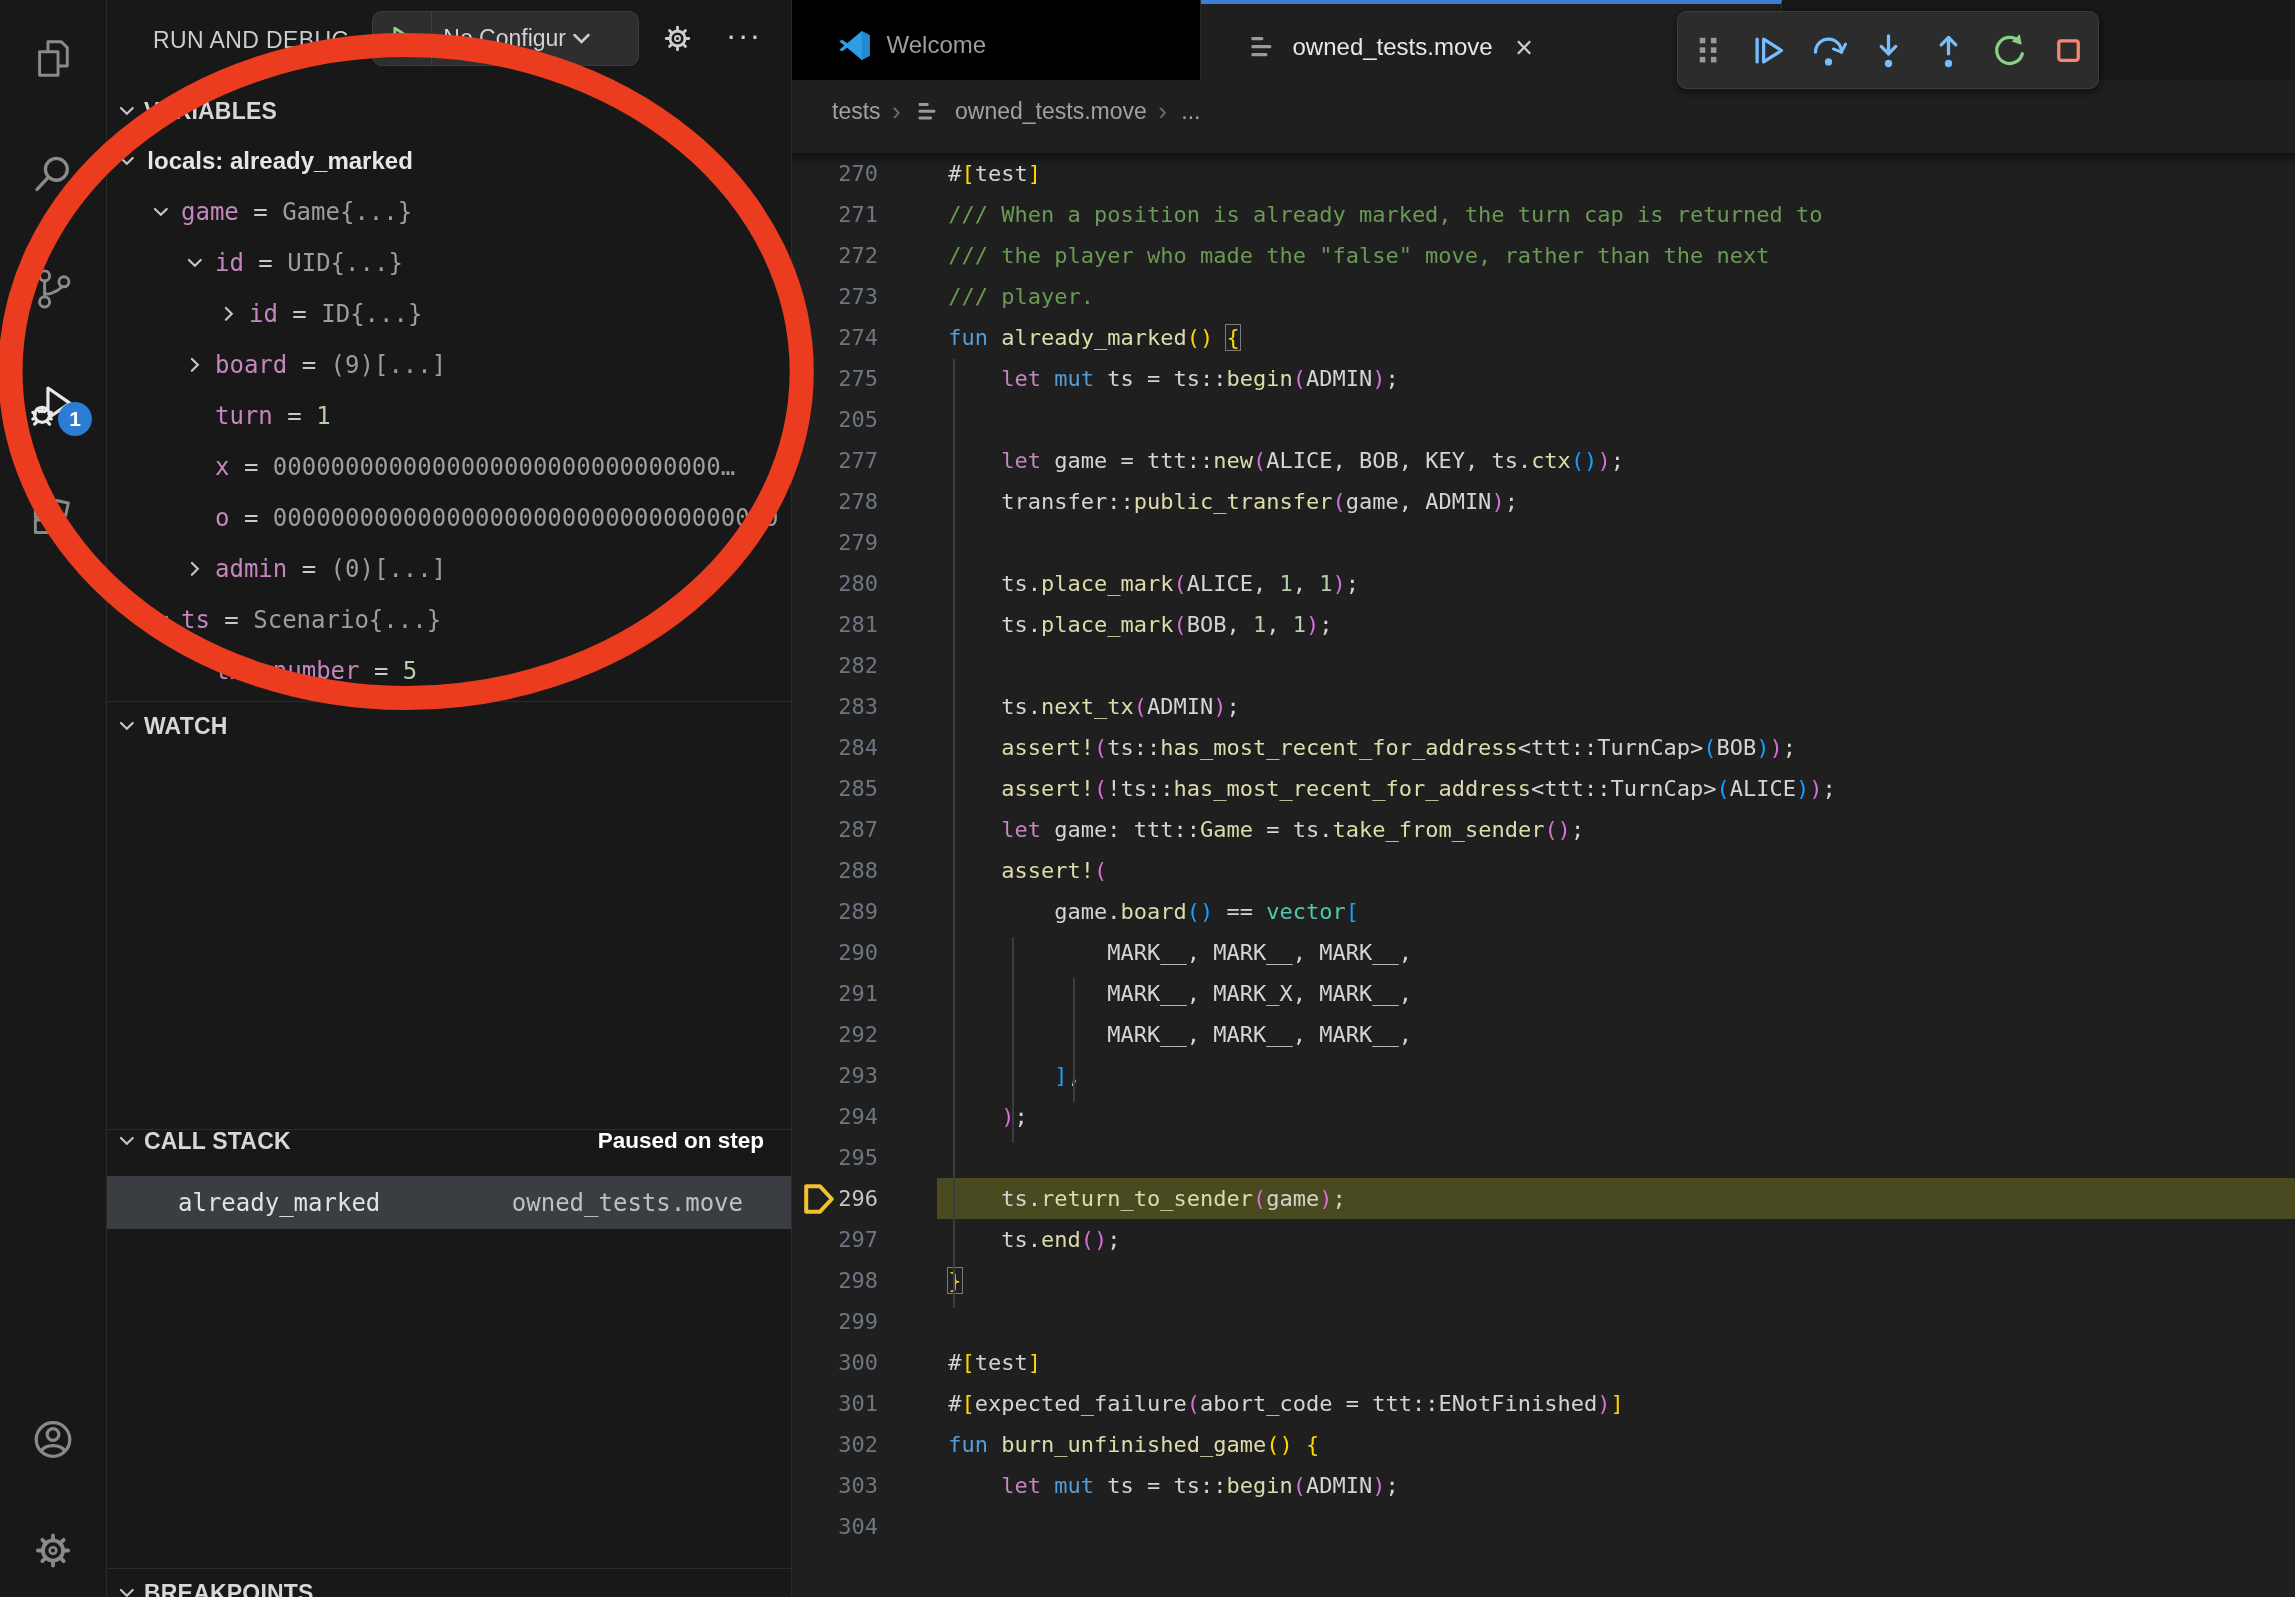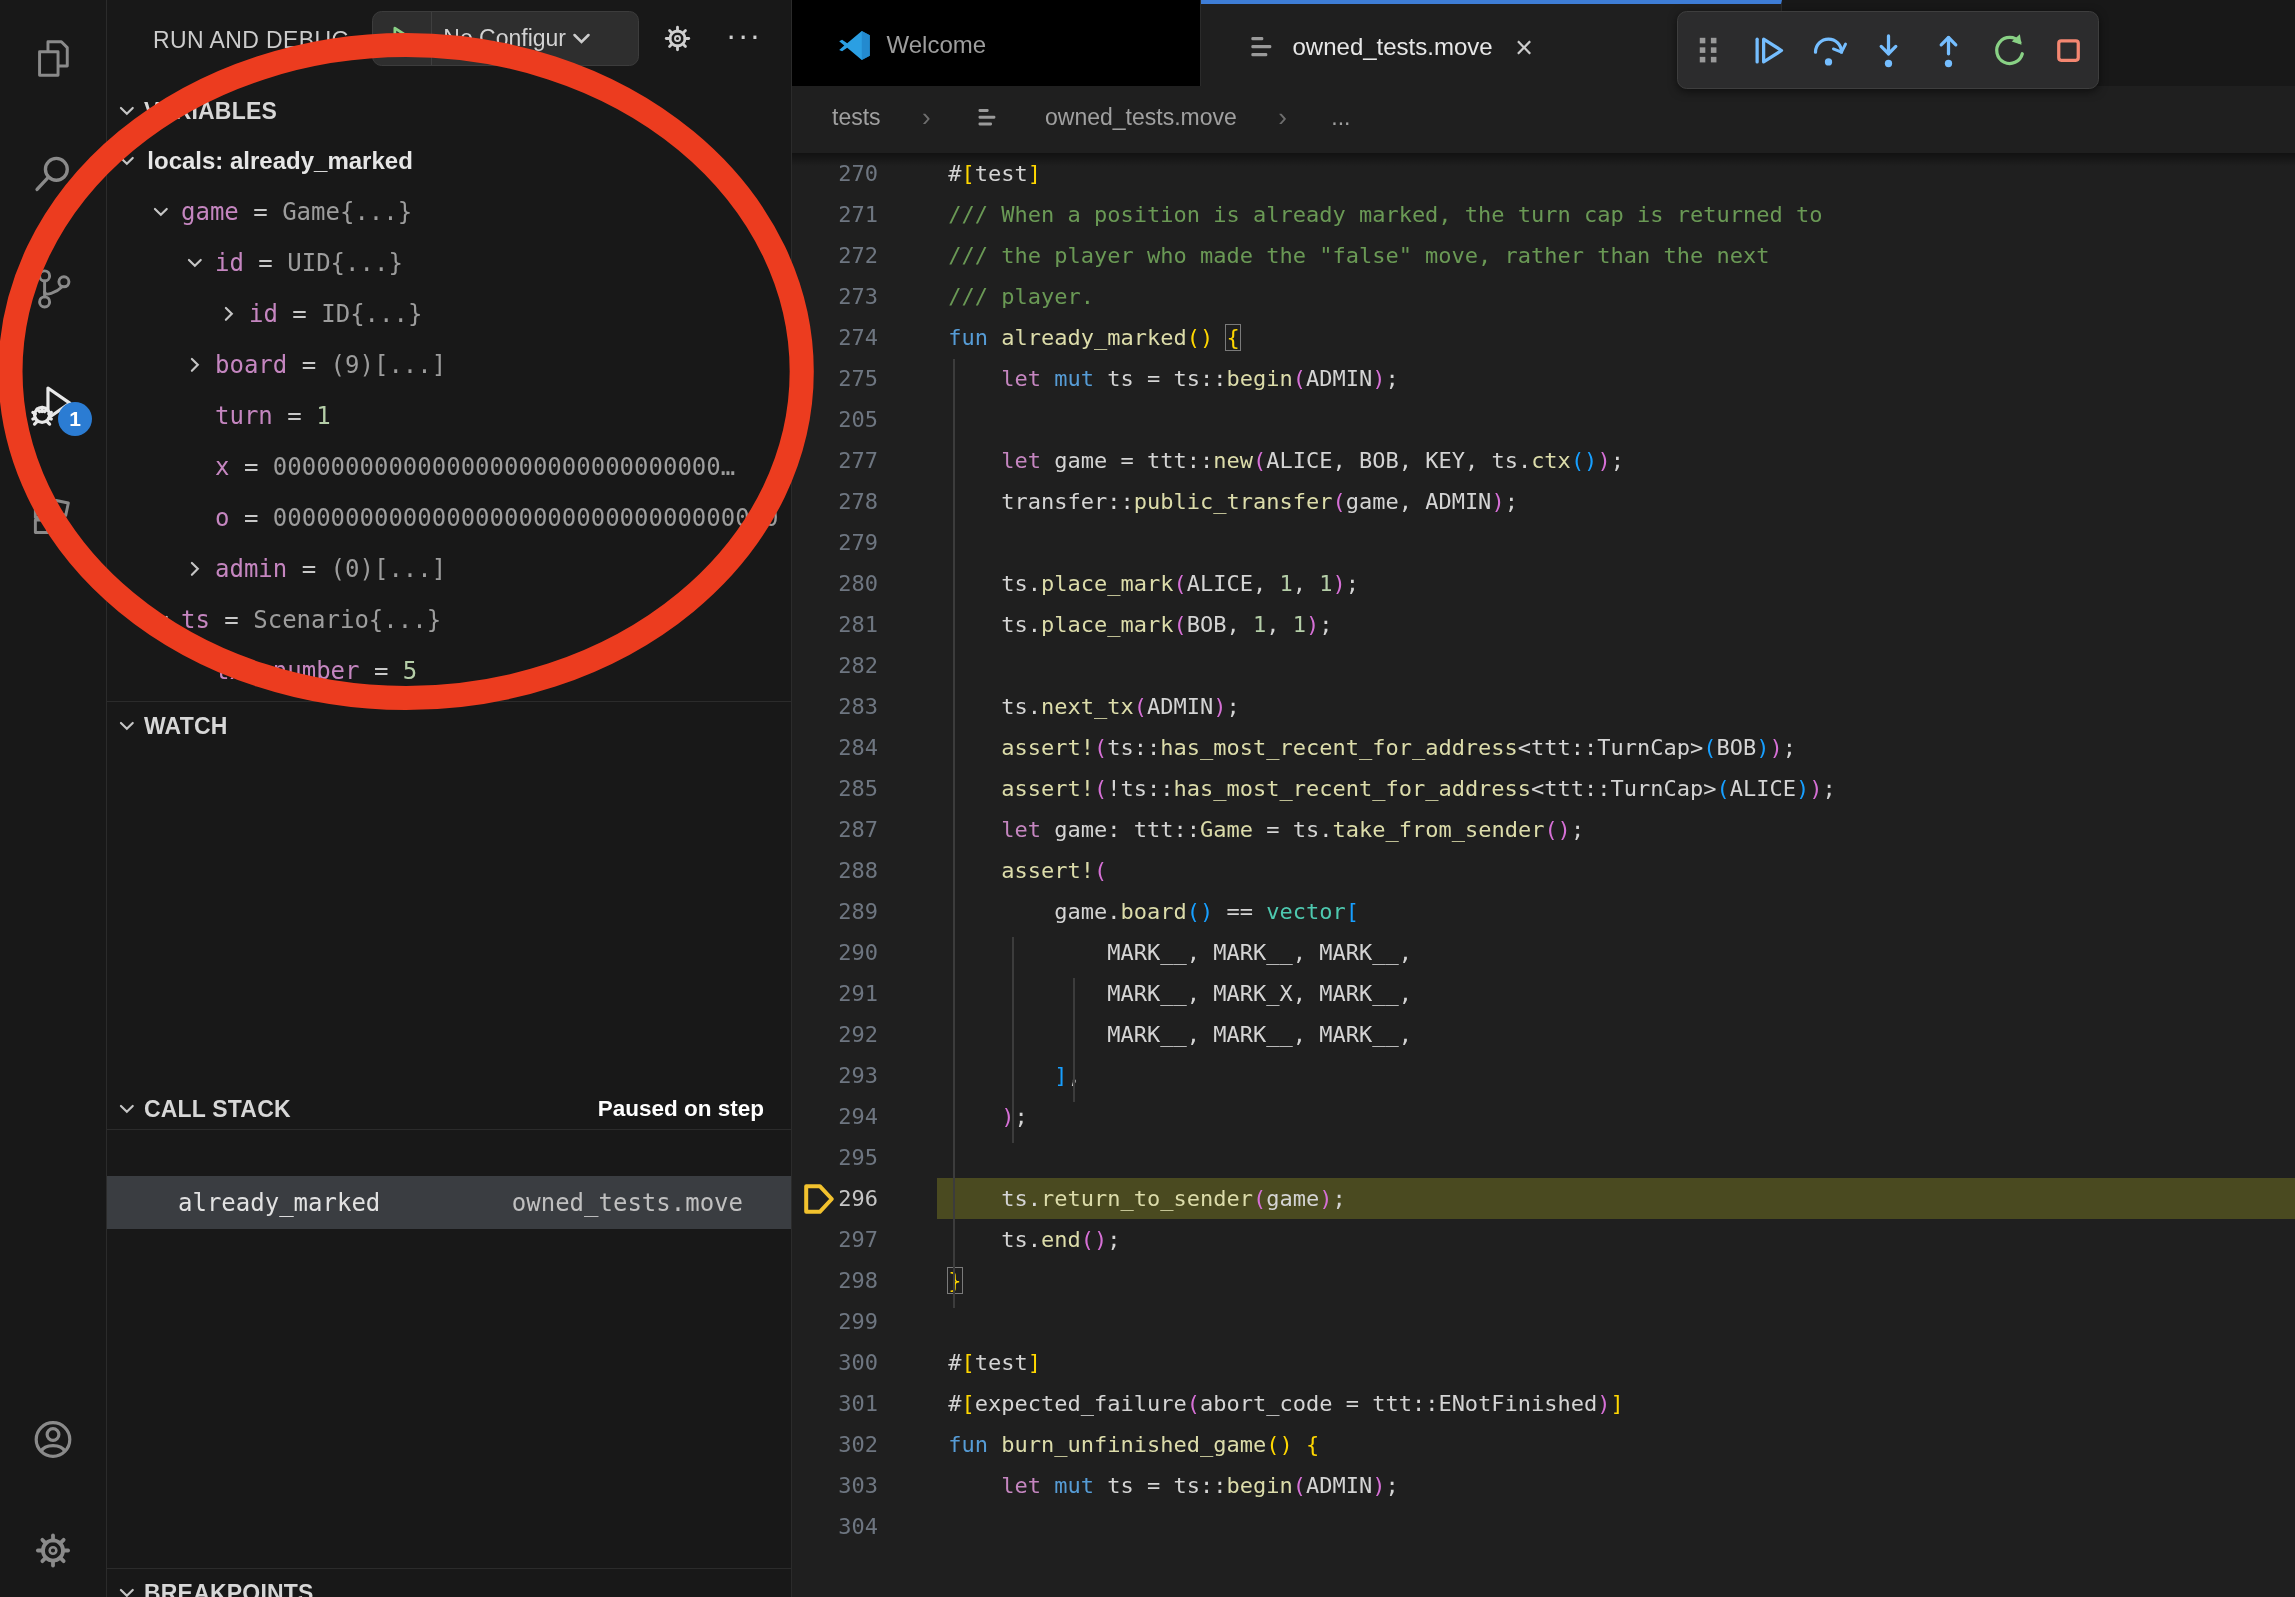--- a/index.html
+++ b/index.html
@@ -51,22 +51,22 @@
   #tabbar{position:absolute;left:0;top:0;width:100%;height:90px;background:#181818;display:flex;}
   .tab{height:90px;display:flex;align-items:center;box-sizing:border-box;border-right:0.8px solid #2b2b2b;}
   .tab-inactive{width:409px;background:#000000;}
   .tab-active{width:581px;background:#1f1f1f;border-top:4px solid #3e7dd6;}
   .tab-icon{margin-left:45px;flex:0 0 auto;}
   .tab-label{margin-left:14.5px;font-size:24px;white-space:nowrap;}
   .tab-inactive .tab-label{color:#9d9d9d;}
   .tab-active .tab-label{color:#e7e7e7;}
   .tab-close{margin-left:22.5px;font-size:31px;color:#cccccc;line-height:1;}
 
-  #breadcrumb{position:absolute;left:0;top:86px;width:100%;height:63px;background:#1f1f1f;
-              display:flex;align-items:center;font-size:23px;color:#a0a0a0;gap:30px;}
+  #breadcrumb{position:absolute;left:0;top:80px;width:100%;height:63px;background:#1f1f1f;
+              display:flex;align-items:center;font-size:23px;color:#a0a0a0;}
   .bc-item{margin-left:14.5px;white-space:nowrap;}
   .bc-sep{margin-left:11.3px;color:#6e6e6e;font-size:26px;}
   .bc-first{margin-left:40px;}
   .bc-icon{margin-left:13px;}
 
   #code-area{position:absolute;left:0;top:153px;width:1503px;height:1445px;overflow:hidden;}
   #code-shadow{position:absolute;left:0;top:0;width:100%;height:13px;
                background:linear-gradient(to bottom,rgba(0,0,0,.45),rgba(0,0,0,0));z-index:2;}
   .code-row{display:flex;height:41px;line-height:41px;font-family:"DejaVu Sans Mono",monospace;font-size:22px;}
   .gutter{flex:0 0 145px;box-sizing:border-box;padding-right:59px;text-align:right;
@@ -223,21 +223,21 @@
 
   <div class="divider" style="top:701px"></div>
   <div class="section-head" style="top:705px">
     <svg class="chev" width="17.7" height="17.7" viewBox="0 0 18 18">
       <polyline points="3,6 9,12 15,6" fill="none" stroke="#c5c5c5" stroke-width="2.2" stroke-linecap="round"></polyline>
       </svg>
     <span class="section-title">WATCH</span>
   </div>
 
   <div class="divider" style="top:1129px"></div>
-  <div class="section-head" style="top:1088px">
+  <div class="section-head" style="top:1120px">
     <svg class="chev" width="17.7" height="17.7" viewBox="0 0 18 18">
       <polyline points="3,6 9,12 15,6" fill="none" stroke="#c5c5c5" stroke-width="2.2" stroke-linecap="round"></polyline>
       </svg>
     <span class="section-title">CALL STACK</span>
     <span class="paused">Paused on step</span>
   </div>
   <div class="cs-row">
     <span class="cs-frame">already_marked</span>
     <span class="cs-file">owned_tests.move</span>
   </div>

